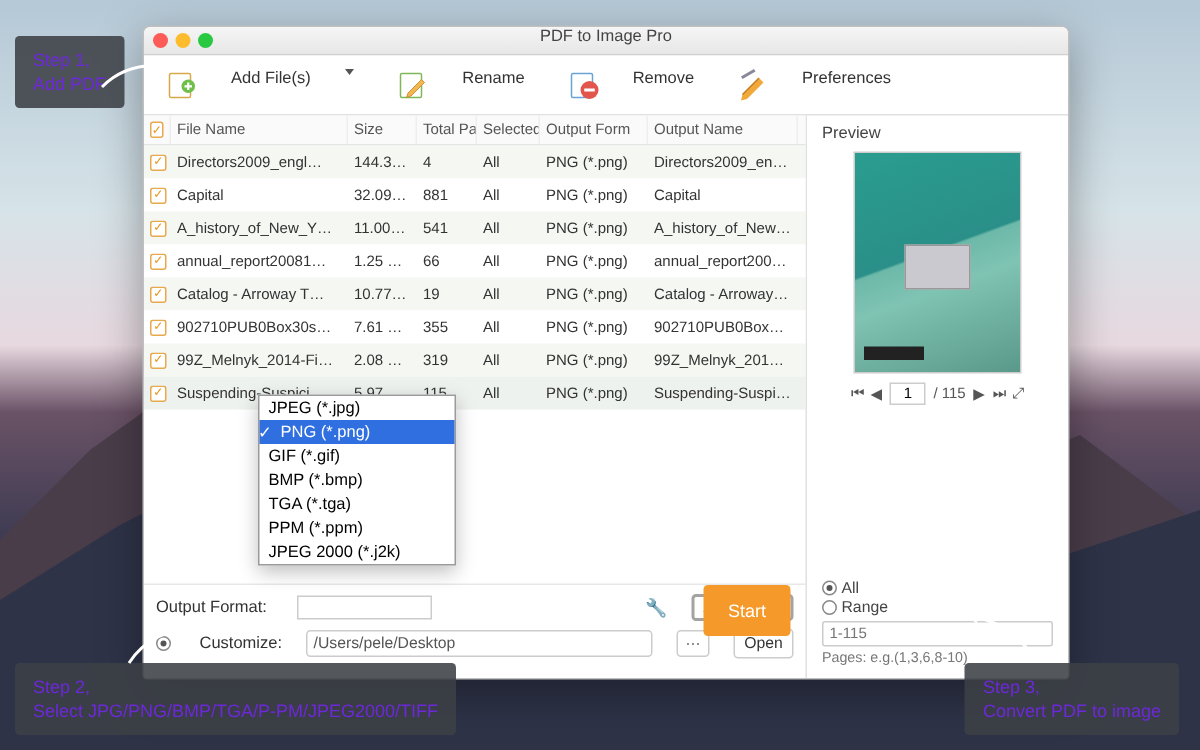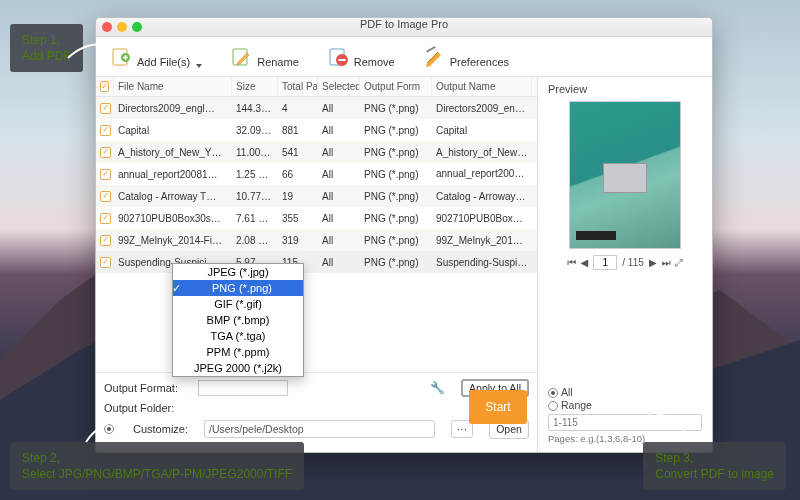--- a/index.html
+++ b/index.html
@@ -7,38 +7,38 @@
   .wallpaper { position: absolute; inset: 0; background: linear-gradient(180deg,#b5c8d6 0%,#d6e3e8 28%,#e8d9e0 46%,#6a5266 55%,#3d3b52 72%,#2c3246 100%); }
   .mountain { position:absolute; bottom:0; left:0; right:0; height:62%; }
   .mountain svg { width:100%; height:100%; display:block; }
   .window { position: absolute; left: 95px; top: 17px; width: 618px; height: 436px; background:#fff; border:1px solid #bfbfbf; border-radius:5px 5px 3px 3px; box-shadow:0 10px 30px rgba(0,0,0,.35); display:flex; flex-direction:column; }
   .titlebar { height:19px; background:linear-gradient(#f5f5f5,#e7e7e7); border-bottom:1px solid #d0d0d0; border-radius:5px 5px 0 0; position:relative; display:flex; align-items:flex-start; }
   .traffic { position:absolute; left:6px; top:4px; display:flex; gap:5px; }
   .traffic span { width:10px; height:10px; border-radius:50%; display:block; }
   .t-close{background:#fc5b57;} .t-min{background:#fdbc2e;} .t-max{background:#28c940;}
   .titlebar .title { flex:1; text-align:center; font-size:11px; color:#444; }
   .toolbar { height:40px; border-bottom:1px solid #e0e0e0; display:flex; align-items:center; gap:28px; padding:0 14px; }
-  .tbtn { display:flex; align-items:flex-end; gap:5px; font-size:11px; color:#333; cursor:pointer; }
+  .tbtn { display:flex; align-items:flex-start; gap:22px; font-size:11px; color:#333; cursor:pointer; }
   .tbtn .ico { width:22px; height:22px; display:flex; align-items:center; justify-content:center; }
   .caret { display:inline-block; width:0; height:0; border-left:3px solid transparent; border-right:3px solid transparent; border-top:4px solid #555; margin-left:1px; }
   .content { flex:1; display:flex; min-height:0; }
   .left { flex:1; display:flex; flex-direction:column; border-right:1px solid #e0e0e0; min-width:0;}
   .table { flex:0 0 auto; }
   .thead, .trow { display:grid; grid-template-columns:18px 118px 46px 40px 42px 72px 100px; align-items:center; font-size:10px; }
   .thead { height:20px; background:#fafafa; border-bottom:1px solid #e5e5e5; color:#555; }
   .thead > div { padding:0 4px; border-right:1px solid #eee; white-space:nowrap; overflow:hidden; text-overflow:ellipsis; height:100%; display:flex; align-items:center;}
   .trow { height:22px; color:#333; }
   .trow:nth-child(even){ background:#fff; } .trow:nth-child(odd){ background:#f4f7f2; }
   .trow.sel { background:#eef2ee; }
   .trow > div { padding:0 4px; white-space:nowrap; overflow:hidden; text-overflow:ellipsis; }
   .chk { width:11px; height:11px; border:1px solid #e6a94d; border-radius:2px; display:flex; align-items:center; justify-content:center; background:#fff;}
   .chk::after{content:"✓"; font-size:8px; color:#e6941a; line-height:1;}
   .gap { flex:1; position:relative; }
   .dropdown { position:absolute; left:76px; top:-10px; width:132px; background:#fff; border:1px solid #9a9a9a; box-shadow:0 4px 12px rgba(0,0,0,.25); font-size:11px; }
-  .dropdown .opt { padding:2px 6px; white-space:nowrap;text-align:center; }
+  .dropdown .opt { padding:2px 6px; white-space:nowrap; }
   .dropdown .opt.sel { background:#2f6fe0; color:#fff; position:relative; }
   .dropdown .opt.sel::before { content:"✓"; position:absolute; left:-1px; }
   .dropdown .opt.sel span { margin-left:8px; }
   .bottom { border-top:1px solid #e8e8e8; padding:6px 8px 8px; font-size:11px; color:#333; }
   .brow { display:flex; align-items:center; gap:16px; margin-bottom:5px; }
   .brow .lbl { width:78px; }
   .pathbox { flex:1; display:flex; align-items:center; border:1px solid #ccc; border-radius:3px; height:18px; padding:0 4px; font-size:10.5px; color:#555; background:#fff;}
   .dots { width:22px; height:18px; border:1px solid #ccc; border-radius:3px; font-size:10px; display:flex; align-items:center; justify-content:center; background:#fff; cursor:pointer;}
   .openb { width:40px; height:20px; border:1px solid #ccc; border-radius:3px; font-size:10.5px; display:flex; align-items:center; justify-content:center; background:#fff; cursor:pointer;}
   .applysel { border:2px solid #a3a3a3; border-radius:3px; height:18px; font-size:10.5px; padding:0 6px; background:#fff; display:flex; align-items:center; cursor:pointer;}
@@ -52,21 +52,21 @@
   .thumb .camera { position:absolute; left:30%; top:42%; width:44px; height:30px; background:#c9c9cf; border:1px solid #999; }
   .thumb .band { position:absolute; left:6px; bottom:8px; width:40px; height:9px; background:#222; }
   .pager { display:flex; align-items:center; justify-content:center; gap:5px; font-size:10px; color:#555; }
   .pager .pg { width:8px; text-align:center; cursor:pointer;}
   .pager .num { width:24px; height:15px; border:1px solid #ccc; text-align:center; font-size:10px;}
   .prange { margin-top:auto; }
   .prange .hdr { font-size:11px; margin-bottom:3px; }
   .rline { font-size:10.5px; margin:1px 0; }
   .rangein { width:100%; height:17px; border:1px solid #ccc; border-radius:2px; font-size:10px; padding:0 4px; color:#aaa; margin:2px 0;}
   .hint { font-size:9.5px; color:#777; }
-  .callout { position:absolute; background:rgba(60,64,70,.88); color:#4d7c0f; font-size:12px; padding:8px 12px; border-radius:3px; line-height:1.35; }
+  .callout { position:absolute; background:rgba(60,64,70,.88); color:#6d28d9; font-size:12px; padding:8px 12px; border-radius:3px; line-height:1.35; }
   .callout.step1 { left:10px; top:24px; }
   .callout.step2 { left:10px; bottom:10px; }
   .callout.step3 { right:14px; bottom:10px; }
   .arrow { position:absolute; }
   .leftcol { position:relative; }
   .cbox { border:1px solid #ccc; width:90px; height:16px; }
 </style>
 </head>
 <body>
 
@@ -254,23 +254,20 @@
 
       <div class="bottom">
         <div class="brow">
           <span class="lbl">Output Format:</span>
           <span class="cbox"></span>
           <span style="flex:1"></span>
           <span class="wrench">🔧</span>
           <span class="applysel">Apply to All</span>
         </div>
         <div class="brow">
-          <span class="lbl">Output Folder:</span>
-        </div>
-        <div class="brow">
           <span class="radio on"></span>
           <span>Customize:</span>
           <span class="pathbox">/Users/pele/Desktop</span>
           <span class="dots">···</span>
           <span class="openb">Open</span>
         </div>
         <div class="startbtn">Start</div>
       </div>
     </div>
 

